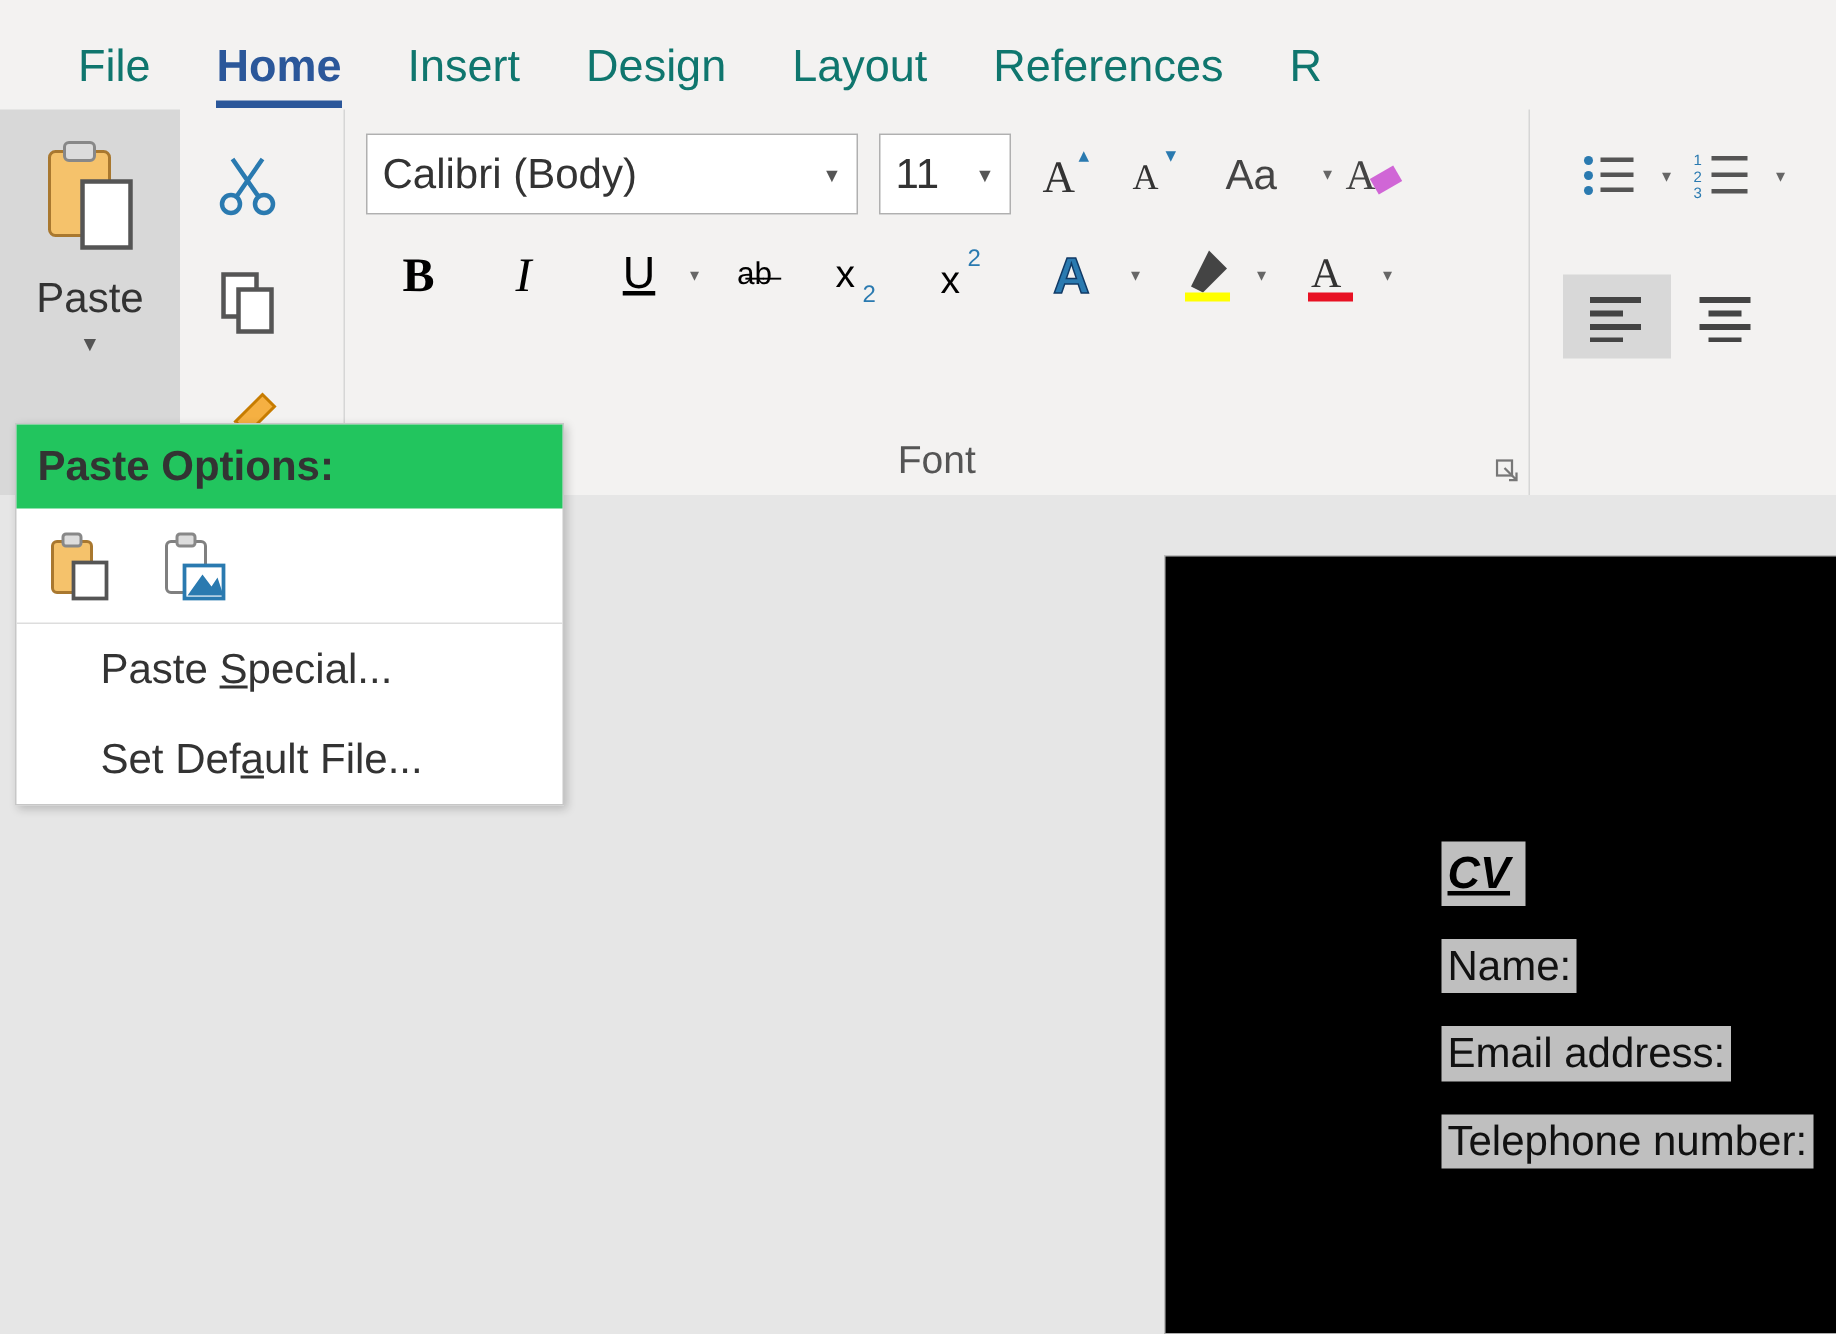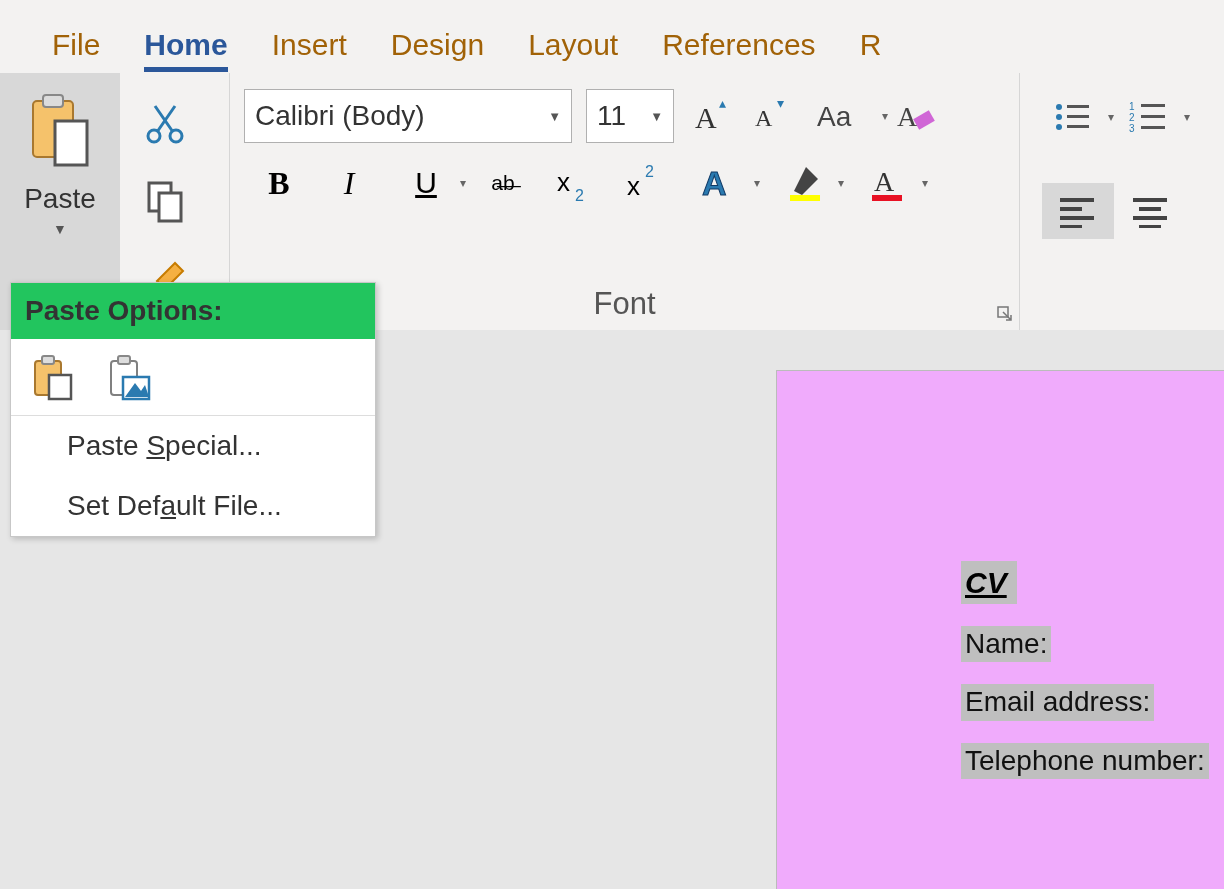--- a/index.html
+++ b/index.html
@@ -14,21 +14,21 @@
   
   .tabs {
     background: #f3f2f1;
     display: flex;
     align-items: flex-end;
     height: 72px;
     padding-left: 30px;
   }
   .tab {
     font-size: 30px;
-    color: #a16207;
+    color: #0f766e;
     padding: 6px 22px 10px 22px;
     cursor: pointer;
     position: relative;
   }
   .tab.active {
     color: #2b579a;
     font-weight: 600;
   }
   .tab.active::after {
     content: "";
@@ -46,21 +46,21 @@
   }
   .group {
     border-right: 1px solid #d6d6d6;
     display: flex;
     flex-direction: column;
     position: relative;
   }
   .group-body { display: flex; flex: 1; }
   .group-label {
     text-align: center;
-    font-size: 31px;
+    font-size: 26px;
     color: #555;
     padding-bottom: 8px;
   }
   .dialog-launcher {
     position: absolute;
     right: 6px; bottom: 8px;
     color: #666;
     font-size: 18px;
   }
   
@@ -149,21 +149,21 @@
     font-size: 28px;
     color: #333;
     padding: 14px 0 14px 56px;
   }
   .ul { text-decoration: underline; }
 
   
   .doc {
     position: absolute;
     top: 370px; left: 776px; right: 0; bottom: 0;
-    background: #f0abfc;
+    background: #000000;
     border: 1px solid #bbb;
     border-right: none;
     border-bottom: none;
   }
   .doc-content {
     position: absolute;
     top: 190px; left: 184px;
   }
   .sel { background: #bfbfbf; display: inline-block; line-height: 1.3; }
   .cv { font-weight: 700; font-style: italic; text-decoration: underline; font-size: 30px; padding: 2px 10px 2px 4px;}

